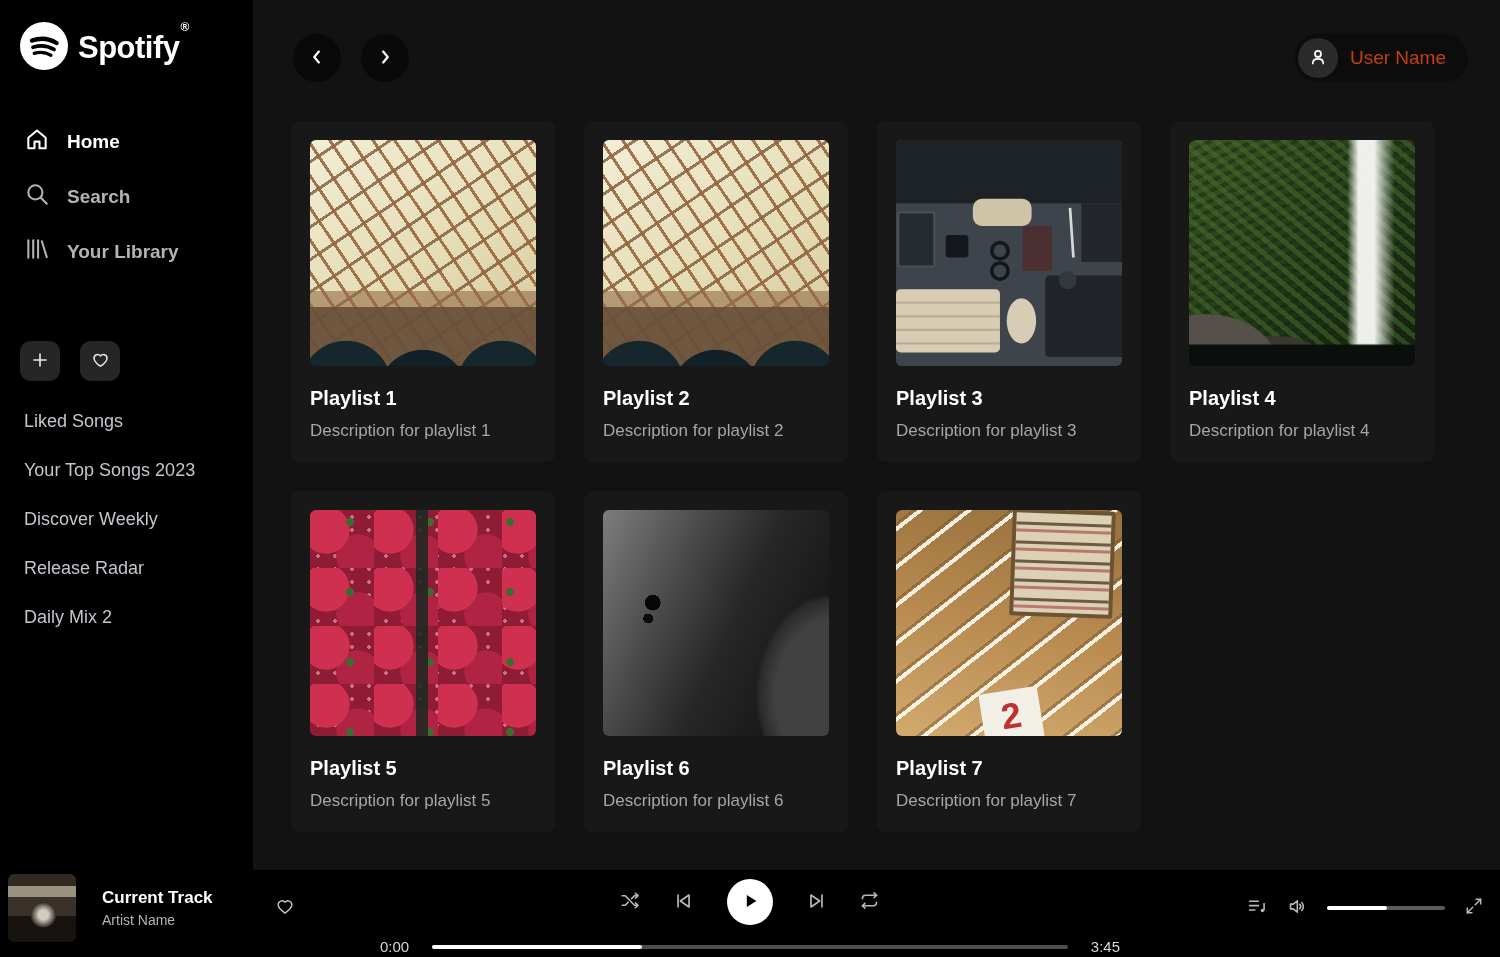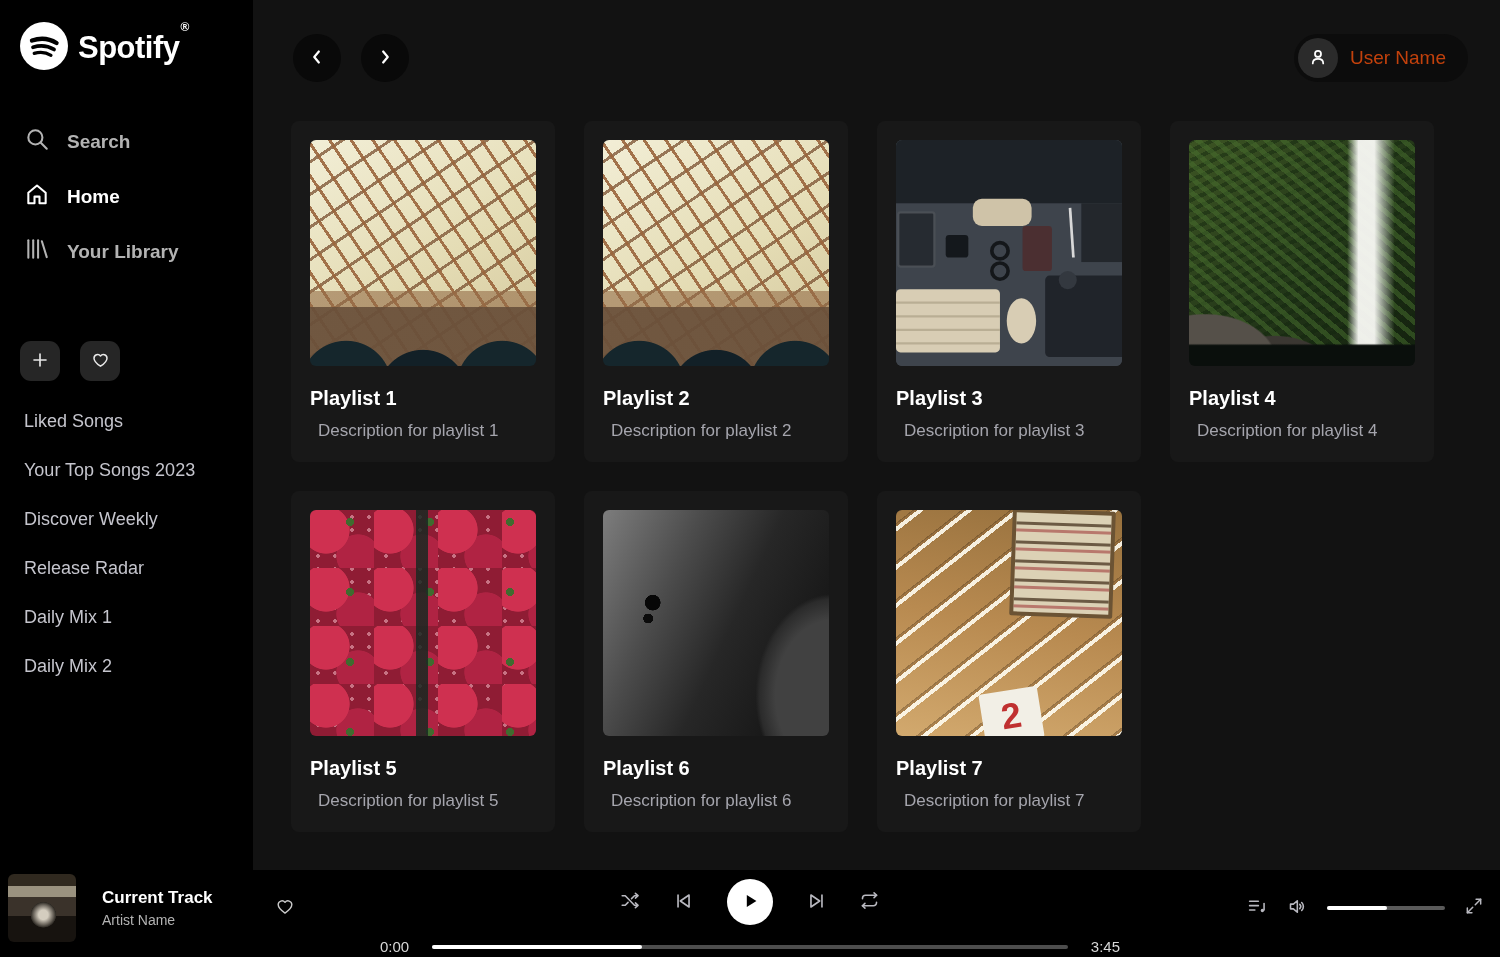--- a/index.html
+++ b/index.html
@@ -42,21 +42,21 @@
     border-radius:26px;padding:4px 22px 4px 4px;height:48px;cursor:pointer;color:#c2410c}
   .user-avatar{width:40px;height:40px;border-radius:50%;background:#2b2b2b;
     display:flex;align-items:center;justify-content:center;color:#fff}
   .user-name{font-size:19px}
 
   .cards{display:grid;grid-template-columns:repeat(4,264px);gap:29px;padding:39px 30px 0 38px}
   .card{background:var(--card-bg);border-radius:8px;padding:19px;cursor:pointer}
   .cover{width:226px;height:226px;border-radius:6px;position:relative;overflow:hidden;background:#333}
   .cover svg{position:absolute;inset:0;width:100%;height:100%}
   .card-title{font-size:20px;font-weight:bold;margin:20px 0 0 0;line-height:24px}
-  .card-desc{font-size:17px;color:#a5a5ad;margin:10px 0 2px 8px;line-height:21px}
+  .card-desc{font-size:17px;color:#a5a5ad;margin:10px 0 2px 0;line-height:21px}
 
   
   .art-bridge{
     background-color:#e7e2c1;
     background-image:
       radial-gradient(circle 46px at 16% 109%, #15262c 98%, transparent),
       radial-gradient(circle 46px at 50% 113%, #122027 98%, transparent),
       radial-gradient(circle 46px at 85% 109%, #15262c 98%, transparent),
       linear-gradient(to top, rgba(106,80,58,.95) 0 26%, rgba(148,108,72,.6) 26% 33%, transparent 33%),
       repeating-linear-gradient(56deg, transparent 0 15px, rgba(154,101,60,.9) 15px 18px),
@@ -161,36 +161,36 @@
           <circle cx="24" cy="24" r="24" fill="#fff"></circle>
           <path d="M12 18.5 C20 15.8, 29.5 16.6, 36.5 21" fill="none" stroke="#000" stroke-width="4.4" stroke-linecap="round"></path>
           <path d="M13 25.2 C20 23, 28 23.8, 34 27.4" fill="none" stroke="#000" stroke-width="3.8" stroke-linecap="round"></path>
           <path d="M14.2 31.4 C19.8 29.8, 26 30.3, 31 33.3" fill="none" stroke="#000" stroke-width="3.2" stroke-linecap="round"></path>
         </svg>
       </span>
       <span class="logo-text"><span>Spotify</span><span class="logo-reg">®</span></span>
     </div>
 
     <nav class="nav">
+      <div class="nav-item active">
+        <span>
+          <svg width="26" height="26" viewBox="0 0 24 24" fill="none" stroke="currentColor" stroke-width="1.9" stroke-linejoin="round">
+            <path d="M4 10.8 L12 4.2 L20 10.8 V20.5 H14.3 V14.4 H9.7 V20.5 H4 Z"></path>
+          </svg>
+        </span>
+        <span>Home</span>
+      </div>
       <div class="nav-item">
         <span>
           <svg width="26" height="26" viewBox="0 0 24 24" fill="none" stroke="currentColor" stroke-width="1.9" stroke-linecap="round">
             <circle cx="10.5" cy="10.5" r="6.5"></circle>
               <path d="M15.3 15.3 L21 21"></path>
           </svg>
         </span>
         <span>Search</span>
-      </div>
-      <div class="nav-item active">
-        <span>
-          <svg width="26" height="26" viewBox="0 0 24 24" fill="none" stroke="currentColor" stroke-width="1.9" stroke-linejoin="round">
-            <path d="M4 10.8 L12 4.2 L20 10.8 V20.5 H14.3 V14.4 H9.7 V20.5 H4 Z"></path>
-          </svg>
-        </span>
-        <span>Home</span>
       </div>
       <div class="nav-item">
         <span>
           <svg width="26" height="26" viewBox="0 0 24 24" fill="none" stroke="currentColor" stroke-width="1.9" stroke-linecap="round">
             <path d="M4 4 V20"></path>
               <path d="M8.5 4 V20"></path>
               <path d="M13 4 V20"></path>
               <path d="M16.5 4.8 L21 19.5"></path>
           </svg>
         </span>
@@ -214,21 +214,20 @@
           </svg>
         </span>
       </button>
     </div>
 
     <div class="pl-list">
       <div class="pl-item">Liked Songs</div>
       <div class="pl-item">Your Top Songs 2023</div>
       <div class="pl-item">Discover Weekly</div>
       <div class="pl-item">Release Radar</div>
-      <div class="pl-item">Daily Mix 1</div>
       <div class="pl-item">Daily Mix 2</div>
     </div>
   </aside>
 
   <main class="main">
     <div class="topbar">
       <div class="nav-arrows">
         <button class="circle-btn">
           <span>
             <svg width="22" height="22" viewBox="0 0 24 24" fill="none" stroke="currentColor" stroke-width="2.4" stroke-linecap="round" stroke-linejoin="round">

